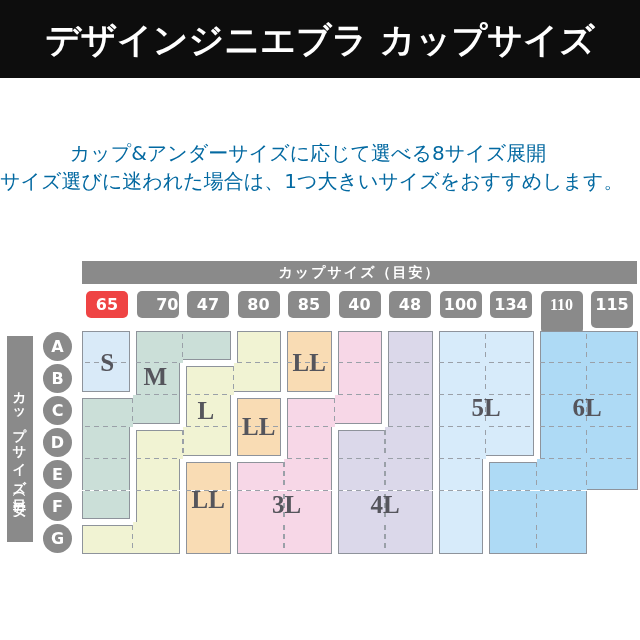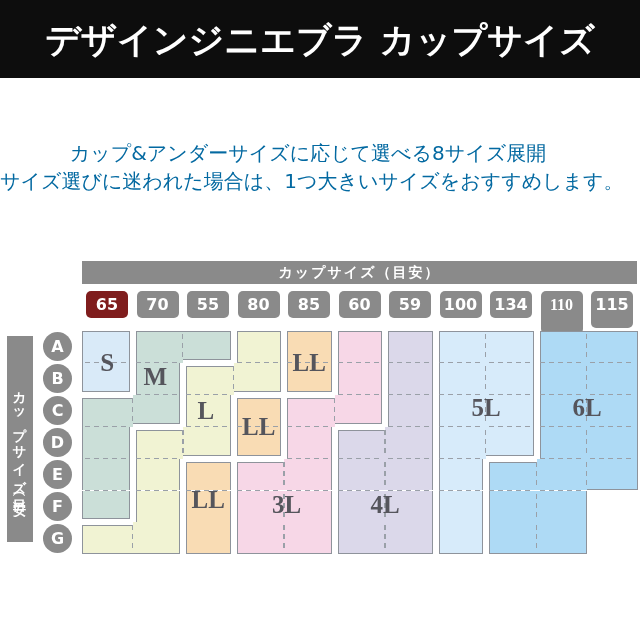--- a/index.html
+++ b/index.html
@@ -45,27 +45,27 @@
   <div class="under-bar" style="left:82px;top:261px;width:555px;height:23px;">
     <span>カップサイズ（目安）</span>
   </div>
 
   <div class="cup-bar" style="left:7px;top:336px;width:26px;height:206px;">
     <span>カップサイズ（目安）</span>
   </div>
 
   <div id="grid-area"></div>
 
-<div class="size-box" style="left: 86px; top: 291px; width: 42px; height: 27px; line-height: 27px; background: #7f1d1d;">65</div>
-    <div class="size-box" style="left: 136.5px; top: 291px; width: 42px; height: 27px; line-height: 27px; background: rgb(138, 138, 138);">70</div>
-    <div class="size-box" style="left: 187px; top: 291px; width: 42px; height: 27px; line-height: 27px; background: rgb(138, 138, 138);">55</div>
+<div class="size-box" style="left: 86px; top: 291px; width: 42px; height: 27px; line-height: 27px; background: #ef4444;">65</div>
+    <div class="size-box" style="left: 136.5px; top: 291px; width: 42px; height: 27px; line-height: 27px; background: rgb(138, 138, 138); text-align: right;">70</div>
+    <div class="size-box" style="left: 187px; top: 291px; width: 42px; height: 27px; line-height: 27px; background: rgb(138, 138, 138);">47</div>
     <div class="size-box" style="left: 237.5px; top: 291px; width: 42px; height: 27px; line-height: 27px; background: rgb(138, 138, 138);">80</div>
     <div class="size-box" style="left: 288px; top: 291px; width: 42px; height: 27px; line-height: 27px; background: rgb(138, 138, 138);">85</div>
-    <div class="size-box" style="left: 338.5px; top: 291px; width: 42px; height: 27px; line-height: 27px; background: rgb(138, 138, 138);">60</div>
-    <div class="size-box" style="left: 389px; top: 291px; width: 42px; height: 27px; line-height: 27px; background: rgb(138, 138, 138);">59</div>
+    <div class="size-box" style="left: 338.5px; top: 291px; width: 42px; height: 27px; line-height: 27px; background: rgb(138, 138, 138);">40</div>
+    <div class="size-box" style="left: 389px; top: 291px; width: 42px; height: 27px; line-height: 27px; background: rgb(138, 138, 138);">48</div>
     <div class="size-box" style="left: 439.5px; top: 291px; width: 42px; height: 27px; line-height: 27px; background: rgb(138, 138, 138); text-align: center;">100</div>
     <div class="size-box" style="left: 490px; top: 291px; width: 42px; height: 27px; line-height: 27px; background: rgb(138, 138, 138);">134</div>
     <div class="size-box" style="left: 540.5px; top: 291px; width: 42px; height: 43px; line-height: 27px; background: rgb(138, 138, 138); font-family: Liberation Serif, serif;">110</div>
     <div class="size-box" style="left: 591px; top: 291px; width: 42px; height: 37px; line-height: 27px; background: rgb(138, 138, 138);">115</div>
     <div class="cup-circle" style="left: 43px; top: 332.45px; width: 29px; height: 29px; line-height: 29px; background: rgb(138, 138, 138);">A</div>
     <div class="cup-circle" style="left: 43px; top: 364.35px; width: 29px; height: 29px; line-height: 29px; background: rgb(138, 138, 138);">B</div>
     <div class="cup-circle" style="left: 43px; top: 396.25px; width: 29px; height: 29px; line-height: 29px; background: rgb(138, 138, 138);">C</div>
     <div class="cup-circle" style="left: 43px; top: 428.15px; width: 29px; height: 29px; line-height: 29px; background: rgb(138, 138, 138);">D</div>
     <div class="cup-circle" style="left: 43px; top: 460.05px; width: 29px; height: 29px; line-height: 29px; background: rgb(138, 138, 138);">E</div>
     <div class="cup-circle" style="left: 43px; top: 491.95px; width: 29px; height: 29px; line-height: 29px; background: rgb(138, 138, 138);">F</div>

